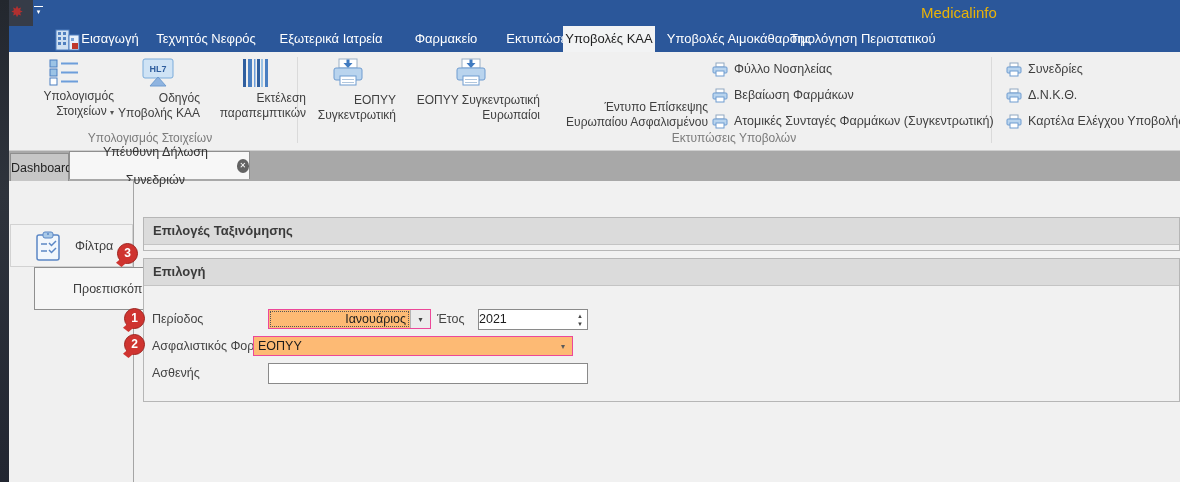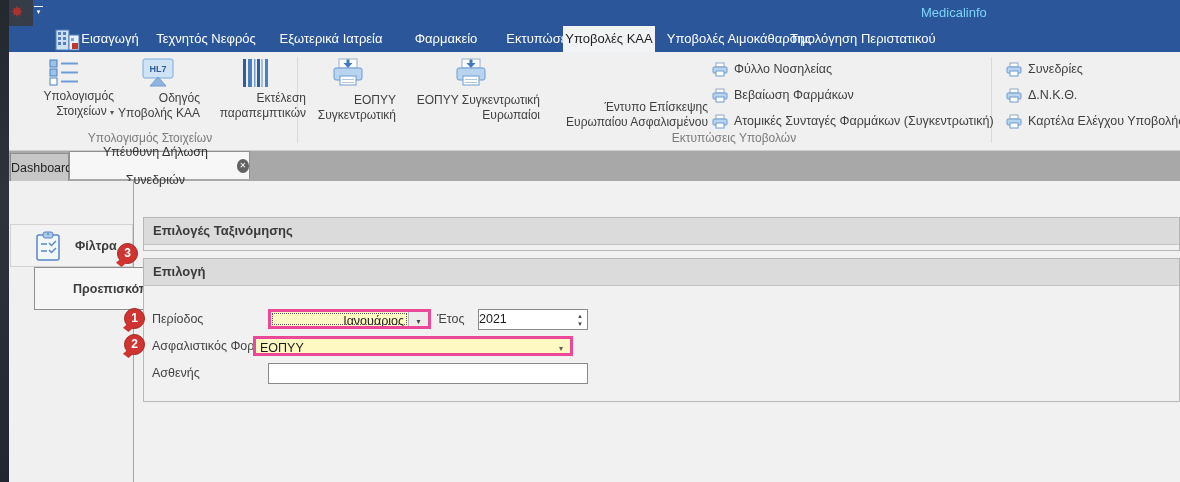--- a/index.html
+++ b/index.html
@@ -14,21 +14,21 @@
   
   .left-strip{left:0;top:0;width:9px;height:482px;background:linear-gradient(180deg,#23272e,#2e333c 40%,#222631);}
 
   
   .titlebar{left:9px;top:0;width:1171px;height:26px;background:#2b579a;}
   .title-corner{left:0;top:0;width:24px;height:26px;background:#363c48;}
   .app-logo-icon{left:-2px;top:2px;width:20px;height:20px;color:#b03030;font-size:15px;line-height:20px;text-align:center;}
   .qat{left:24px;top:6px;width:11px;text-align:center;cursor:pointer;}
   .qat .bar{display:block;width:9px;margin:0 auto;border-top:1px solid #ffffff;height:2px;}
   .qat .car{display:block;color:#ffffff;font-size:7px;line-height:6px;}
-  .window-title{left:912px;top:0;height:26px;line-height:26px;color:#7dd3fc;font-size:13px;}
+  .window-title{left:912px;top:0;height:26px;line-height:26px;color:#eab308;font-size:15px;}
 
   
   .menubar{left:9px;top:26px;width:1171px;height:26px;background:#2b579a;}
   .app-menu-button{left:55px;top:29px;width:30px;height:22px;cursor:pointer;}
   .rtab{top:26px;height:26px;line-height:26px;text-align:center;color:#ffffff;font-size:13px;cursor:pointer;white-space:nowrap;}
   .rtab.active{background:#f2f3f4;color:#1f1f1f;}
 
   
   .ribbon{left:9px;top:52px;width:1171px;height:98px;background:#f0f0f0;border-bottom:1px solid #cfcfcf;}
   .rsep{top:57px;width:1px;height:86px;background:#dadada;}
@@ -43,32 +43,32 @@
   .docstrip{left:9px;top:151px;width:1171px;height:30px;background:#a8a8a8;}
   .doctab{height:28px;line-height:28px;font-size:12.5px;color:#222;text-align:center;cursor:pointer;box-sizing:border-box;}
   .doctab.idle{left:10px;top:153px;width:59px;background:#c6c6c6;border:1px solid #8f8f8f;border-bottom:none;}
   .doctab.active{left:69px;top:151px;width:181px;background:#f7f7f7;border:1px solid #8f8f8f;border-bottom:none;color:#333;
     display:flex;align-items:center;justify-content:flex-start;padding-left:12px;gap:8px;}
   .closetab{width:14px;height:14px;border-radius:50%;background:#636363;color:#fff;font-size:8px;line-height:14px;text-align:center;cursor:pointer;}
 
   
   .sidebar-bg{left:9px;top:181px;width:124px;height:301px;background:#f0f0f0;}
   .v-divider{left:133px;top:181px;width:1px;height:301px;background:#a5a5a5;}
-  .side-item{left:10px;width:123px;height:43px;display:flex;align-items:center;gap:14px;padding-left:24px;box-sizing:border-box;cursor:pointer;background:#f2f2f2;border:1px solid #d2d2d2;font-weight:bold;}
+  .side-item{left:10px;width:123px;height:43px;display:flex;align-items:center;gap:14px;padding-left:24px;box-sizing:border-box;cursor:pointer;background:#f2f2f2;border:1px solid #d2d2d2;}
   .side-item .lbl{font-size:12.5px;color:#3d3d3d;}
   .side-item.selected{background:#f6f6f6;border:1px solid #8f8f8f;margin-left:24px;}
 
   
   .groupbox{left:143px;width:calc(100% - 143px);border:1px solid #b6b6b6;background:#f1f1f1;box-sizing:border-box;}
   .groupbox .cap{height:26px;line-height:26px;background:#dbdbdb;border-bottom:1px solid #c4c4c4;font-size:13px;font-weight:bold;color:#3a3a3a;padding-left:9px;}
   .g1{top:217px;height:34px;}
   .g2{top:258px;height:144px;}
 
   .flabel{height:21px;line-height:21px;font-size:12.5px;color:#444;}
-  .combo{height:20px;background:#fef9c3;border:3px solid #ec4899;box-sizing:border-box;display:flex;align-items:stretch;cursor:pointer;}
+  .combo{height:20px;background:#fdba74;border:1px solid #ec4899;box-sizing:border-box;display:flex;align-items:stretch;cursor:pointer;}
   .combo .val{flex:1;font-size:12.5px;line-height:19px;color:#1c1c1c;padding:0 4px;white-space:nowrap;overflow:hidden;}
   .combo .val.right{text-align:right;}
   .combo .val.focused{outline:1px dotted #555;outline-offset:-2px;}
   .combo .ddbtn{width:19px;background:#ececec;border-left:1px solid #b5b5b5;color:#444;font-size:8px;line-height:19px;text-align:center;cursor:pointer;}
   .combo .flatdd{width:18px;color:#5a5a5a;font-size:8px;line-height:19px;text-align:center;cursor:pointer;}
   .spinner{height:21px;background:#fff;border:1px solid #8a8a8a;box-sizing:border-box;display:flex;cursor:text;}
   .spinner .val{flex:1;font-size:12.5px;line-height:19px;color:#1c1c1c;text-align:left;padding-right:6px;}
   .spinner .btns{width:14px;display:flex;flex-direction:column;justify-content:center;}
   .spinner .btns span{font-size:6px;line-height:8px;color:#444;text-align:center;cursor:pointer;}
   .textbox{height:21px;background:#fff;border:1px solid #8a8a8a;box-sizing:border-box;font-size:12.5px;padding:0 4px;font-family:inherit;color:#1c1c1c;}

